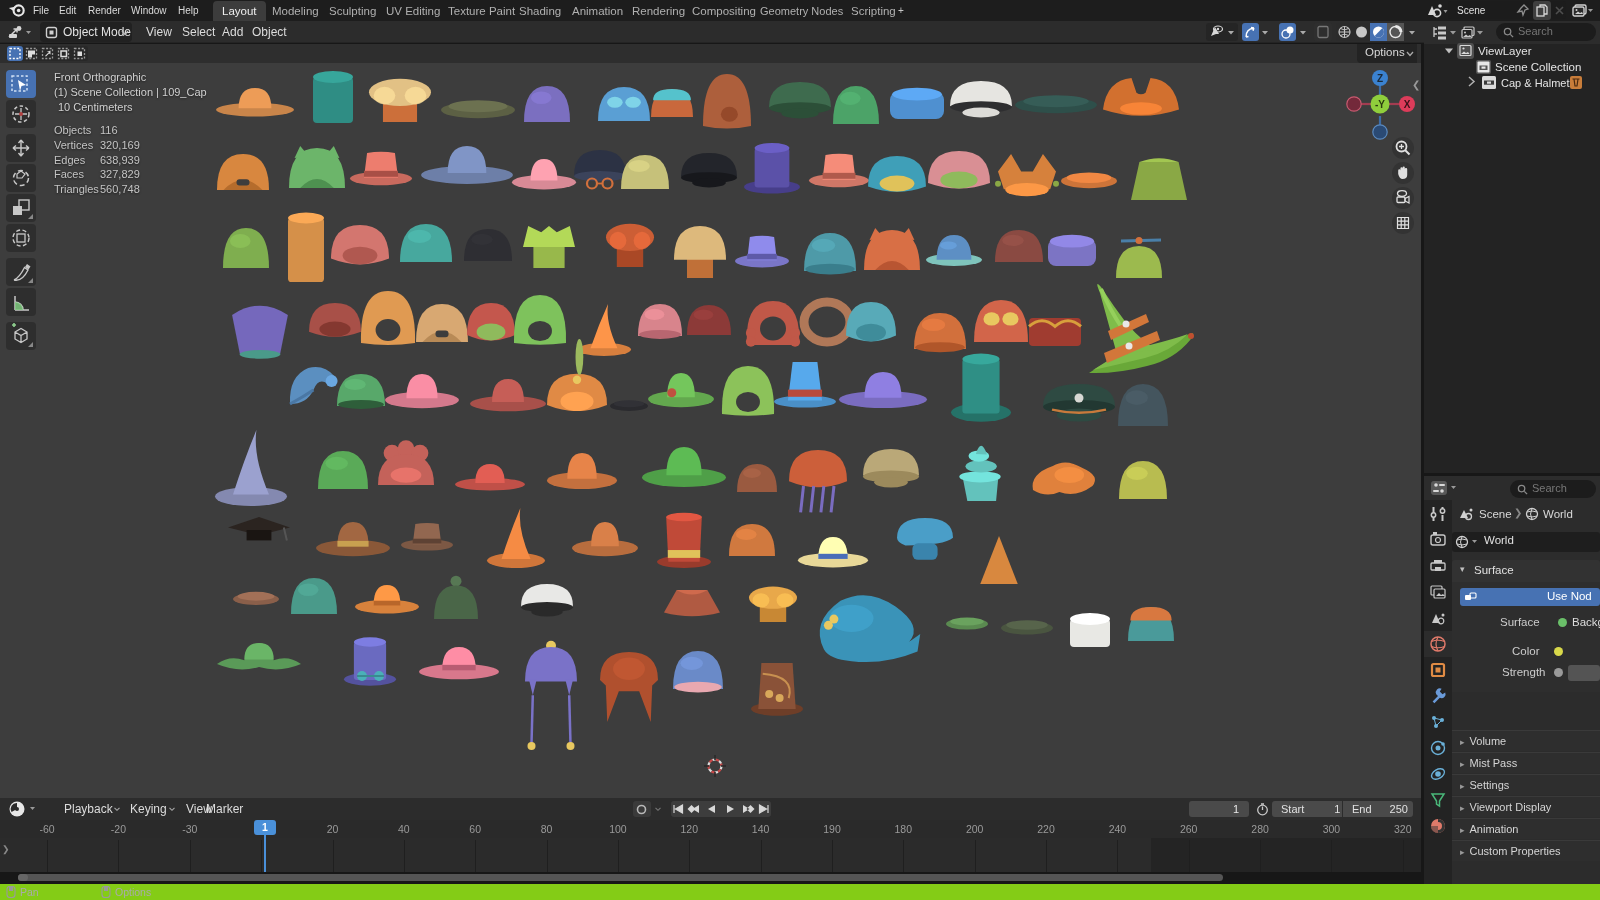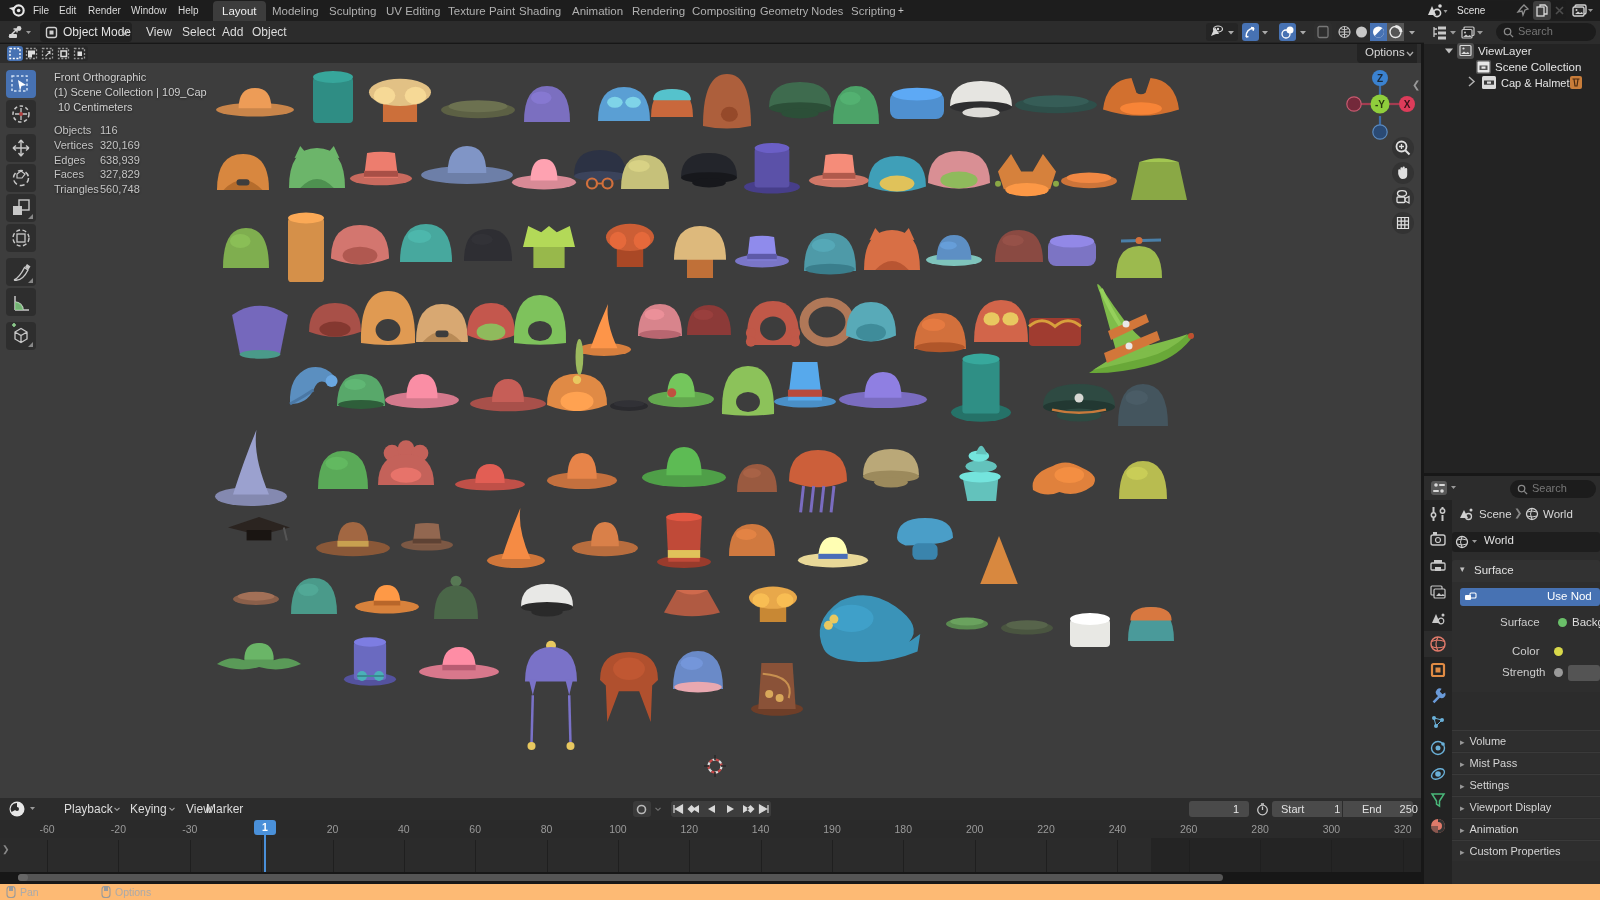--- a/index.html
+++ b/index.html
@@ -13,21 +13,21 @@
 #header2{position:absolute;left:0;top:21px;width:1424px;height:22px;background:#2c2c2c;border-bottom:1px solid #242424;}
 #toolstrip{position:absolute;left:0;top:44px;width:1421px;height:19px;background:#2e2e2e;}
 #viewport{position:absolute;left:0;top:63px;width:1421px;height:735px;background:#3d3d3d;}
 .hdr-menu{position:absolute;top:0;height:22px;line-height:22px;font-size:12px;color:#dcdcdc;}
 .vtext{position:absolute;font-size:11px;color:#d0d0d0;text-shadow:0 1px 2px rgba(0,0,0,0.5);white-space:pre;}
 .vval{position:absolute;left:46px;}
 #outliner{position:absolute;left:1424px;top:21px;width:176px;height:452px;background:#232323;}
 #props{position:absolute;left:1424px;top:476px;width:176px;height:408px;background:#2c2c2c;}
 #propicons{position:absolute;left:1424px;top:500px;width:28px;height:384px;background:#232323;}
 #timeline{position:absolute;left:0;top:798px;width:1421px;height:62px;background:#2b2b2b;}
-#statusbar{position:absolute;left:0;top:884px;width:1600px;height:16px;background:#fdba74;}
+#statusbar{position:absolute;left:0;top:884px;width:1600px;height:16px;background:#84cc16;}
 .ruler-num{position:absolute;font-size:10.5px;color:#9a9a9a;transform:translateX(-50%);}
 .collapsed-panel{position:absolute;left:28px;width:148px;height:21px;background:#2e2e2e;border-top:1px solid #3a3a3a;font-size:11px;color:#d5d5d5;line-height:21px;margin-top:36px;}
 .collapsed-panel .arr{color:#9a9a9a;font-size:9px;margin:0 5px 0 8px;}
 </style>
 </head>
 <body>
 
 <div id="topbar">
   <svg class="abs" style="left:8px;top:3px" width="18" height="15" viewBox="0 0 22 18">
     <circle cx="13" cy="9" r="6.2" fill="none" stroke="#e8e8e8" stroke-width="2.6"></circle>
@@ -778,21 +778,21 @@
     <path d="M72 1 v8 l6.5-4 Z M79.5 1 l4 4 l-4 4 l-4-4 Z" fill="#d8d8d8"></path>
     <path d="M88.5 1 v8 l7-4 Z M97 1 v8" fill="#d8d8d8" stroke="#d8d8d8" stroke-width="1.2"></path>
   </svg>
 
   <div class="abs" style="left:1189px;top:3px;width:60px;height:16px;background:#4a4a4a;border-radius:3px;font-size:11px;color:#e8e8e8;text-align:right;padding-right:10px;line-height:16px;box-sizing:border-box">1</div>
   <svg class="abs" style="left:1256px;top:5px" width="13" height="13" viewBox="0 0 13 13">
     <circle cx="6.5" cy="7" r="4.8" fill="none" stroke="#c8c8c8" stroke-width="1.3"></circle>
     <path d="M6.5 7 L6.5 3.5 M5 1 h3" stroke="#c8c8c8" stroke-width="1.3"></path>
   </svg>
   <div class="abs" style="left:1272px;top:3px;width:70px;height:16px;background:#4a4a4a;border-radius:3px 0 0 3px;font-size:11px;color:#e0e0e0;line-height:16px"><span style="margin-left:9px">Start</span><span style="margin-left:30px">1</span></div>
-  <div class="abs" style="left:1343px;top:3px;width:70px;height:16px;background:#4a4a4a;border-radius:0 3px 3px 0;font-size:11px;color:#e0e0e0;line-height:16px"><span style="margin-left:19px">End</span><span style="margin-left:18px">250</span></div>
+  <div class="abs" style="left:1343px;top:3px;width:70px;height:16px;background:#4a4a4a;border-radius:0 3px 3px 0;font-size:11px;color:#e0e0e0;line-height:16px"><span style="margin-left:9px">End</span><span style="margin-left:18px">250</span></div>
 
   <div class="abs" style="left:0;top:22px;width:1421px;height:18px;background:#2a2a2a"></div>
   <div id="ruler" style="position:absolute;left:0;top:0;width:1421px;height:86px">
       <div class="ruler-num" style="left:47.1px;top:25px">-60</div>
       <div class="ruler-num" style="left:118.4px;top:25px">-20</div>
       <div class="ruler-num" style="left:189.8px;top:25px">-30</div>
       <div class="ruler-num" style="left:261.1px;top:25px">0</div>
       <div class="ruler-num" style="left:332.5px;top:25px">20</div>
       <div class="ruler-num" style="left:403.8px;top:25px">40</div>
       <div class="ruler-num" style="left:475.2px;top:25px">60</div>

